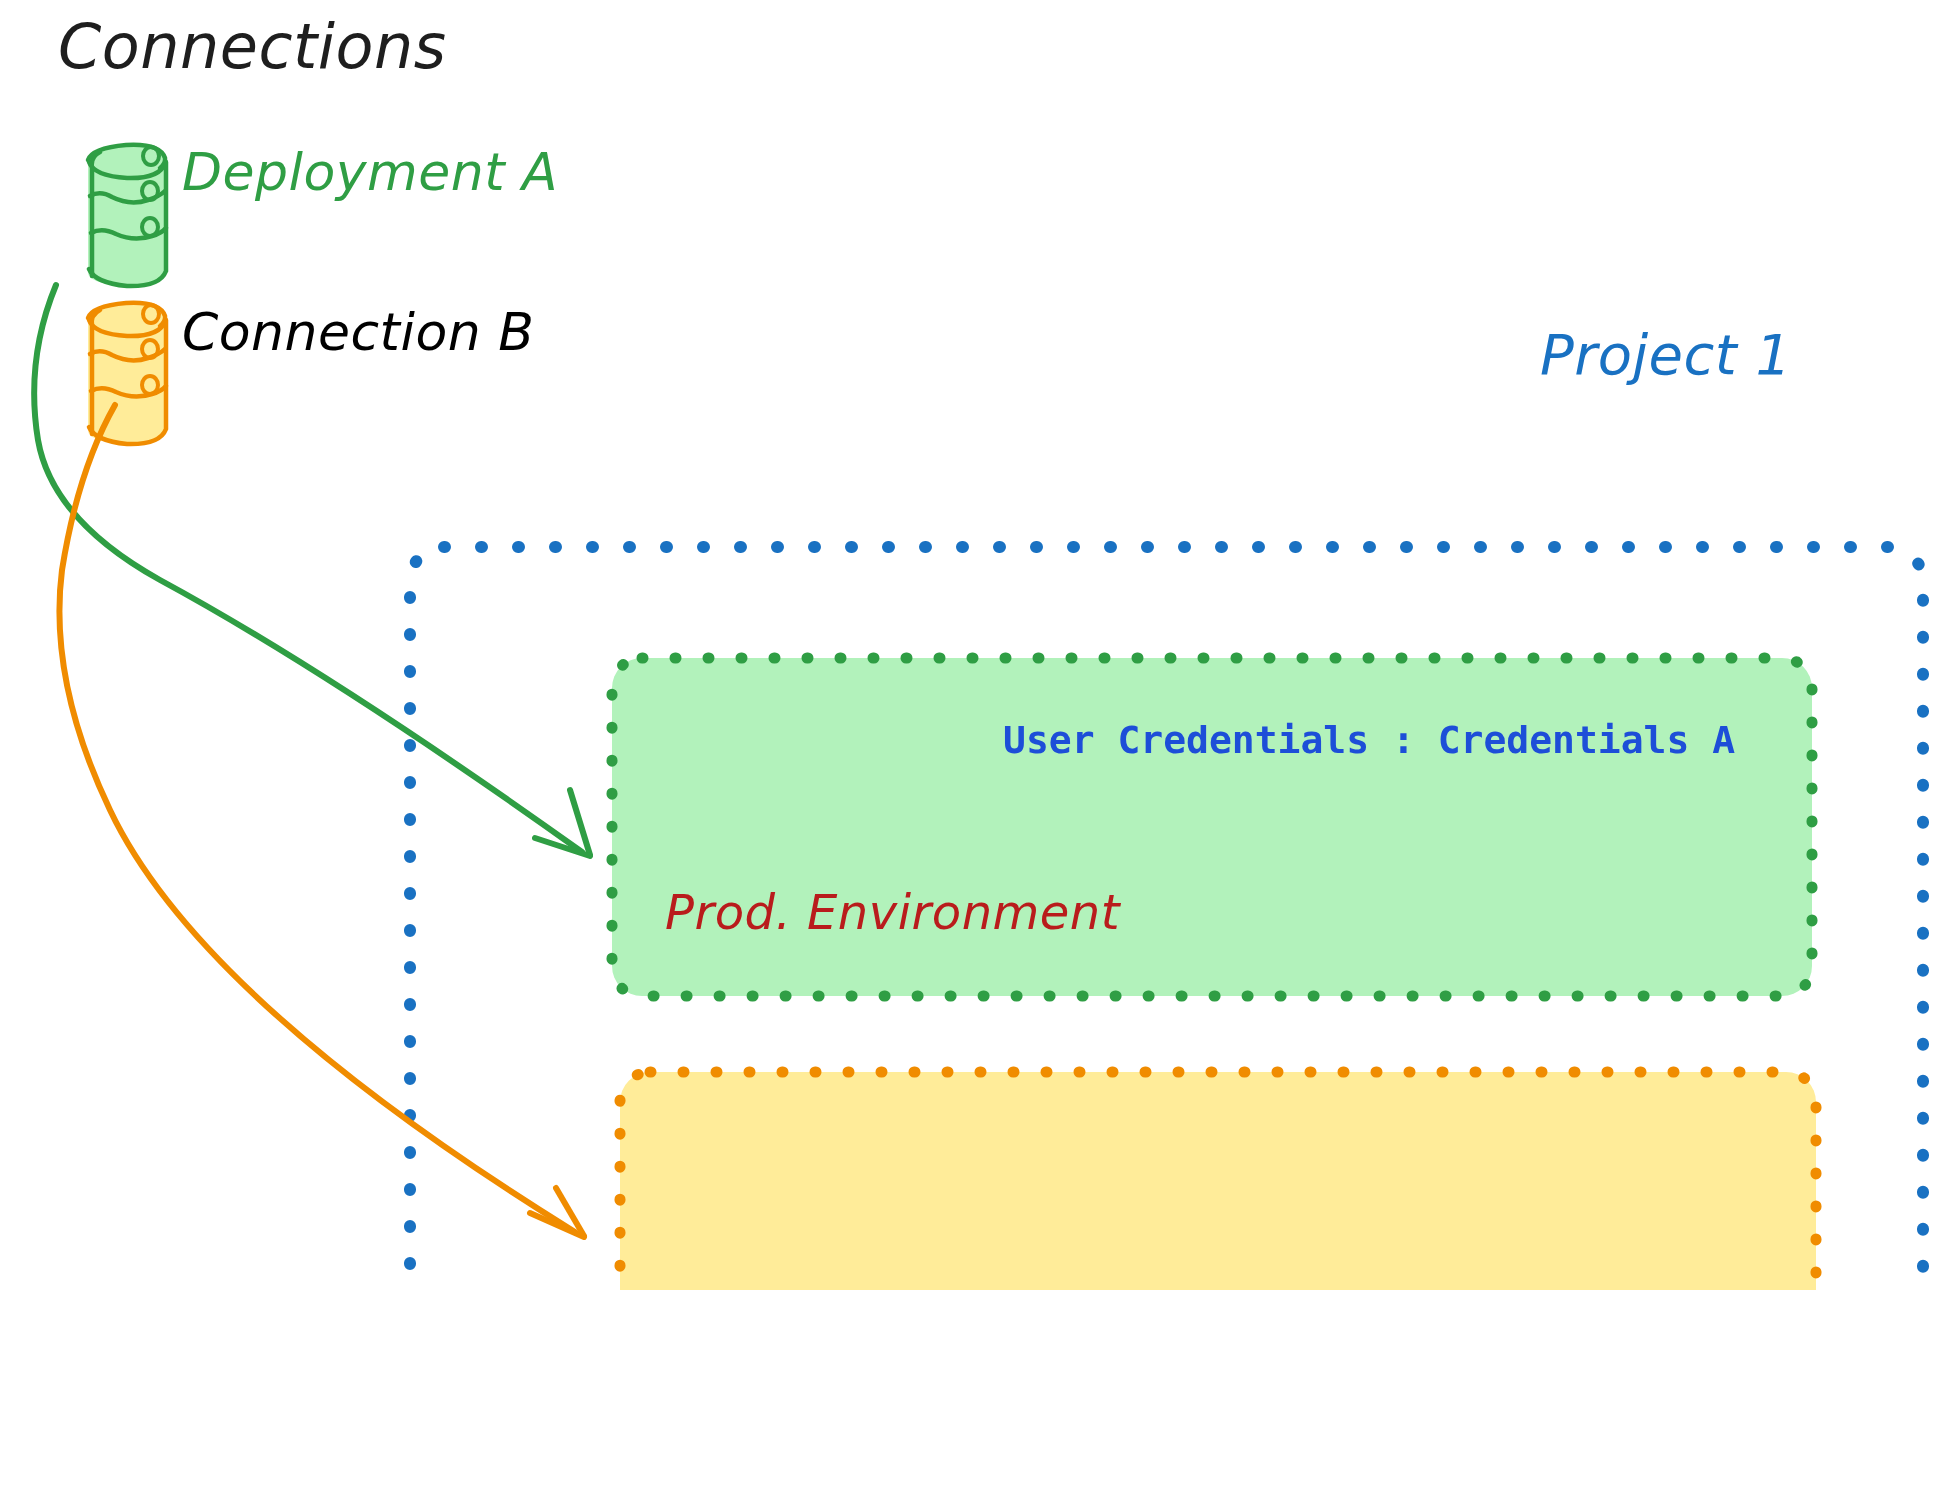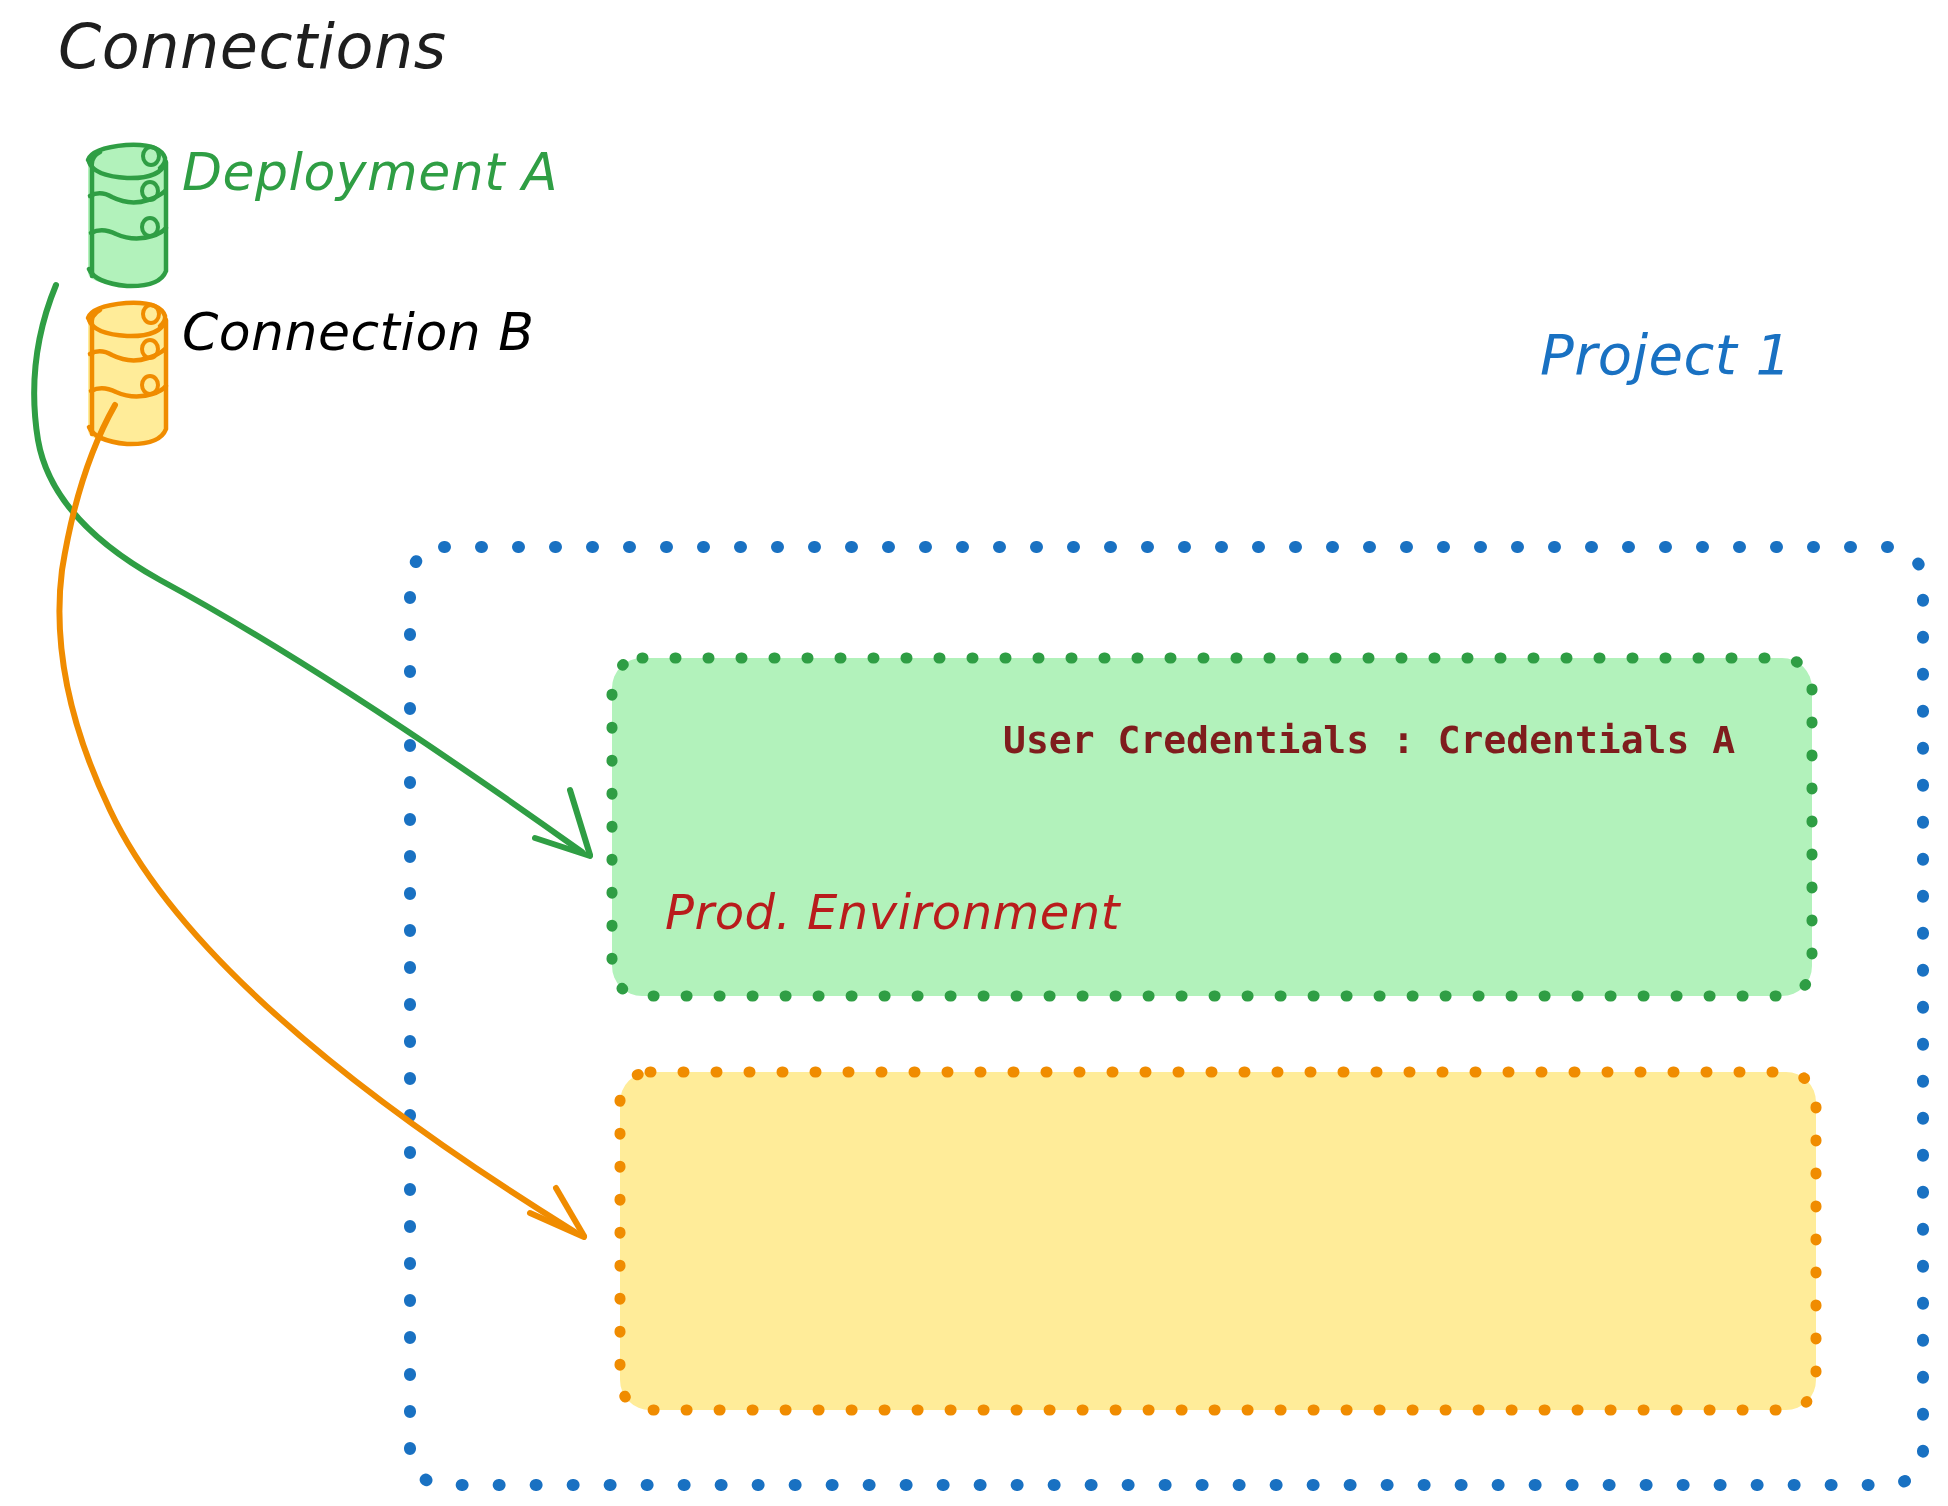--- a/index.html
+++ b/index.html
@@ -6,21 +6,21 @@
     margin: 0;
     padding: 0;
     background: #ffffff;
   }
   body {
     font-family: "DejaVu Sans", sans-serif;
   }
   #canvas {
     position: relative;
     width: 1948px;
-    height: 1506px;
+    height: 1290px;
     background: #ffffff;
     overflow: hidden;
   }
   #sketch {
     position: absolute;
     left: 0;
     top: 0;
     width: 1948px;
     height: 1506px;
   }
@@ -76,21 +76,21 @@
   #label-prod-env {
     left: 665px;
     top: 884px;
     font-size: 48px;
     color: #b91c1c;
   }
   #label-dev-cred {
     left: 1003px;
     top: 718px;
     font-size: 38px;
-    color: #7f1d1d;
+    color: #1d4ed8;
   }
   #label-prod-cred {
     left: 880px;
     top: 1057px;
     font-size: 38px;
     color: #f08c00;
   }
 </style>
 </head>
 <body>

